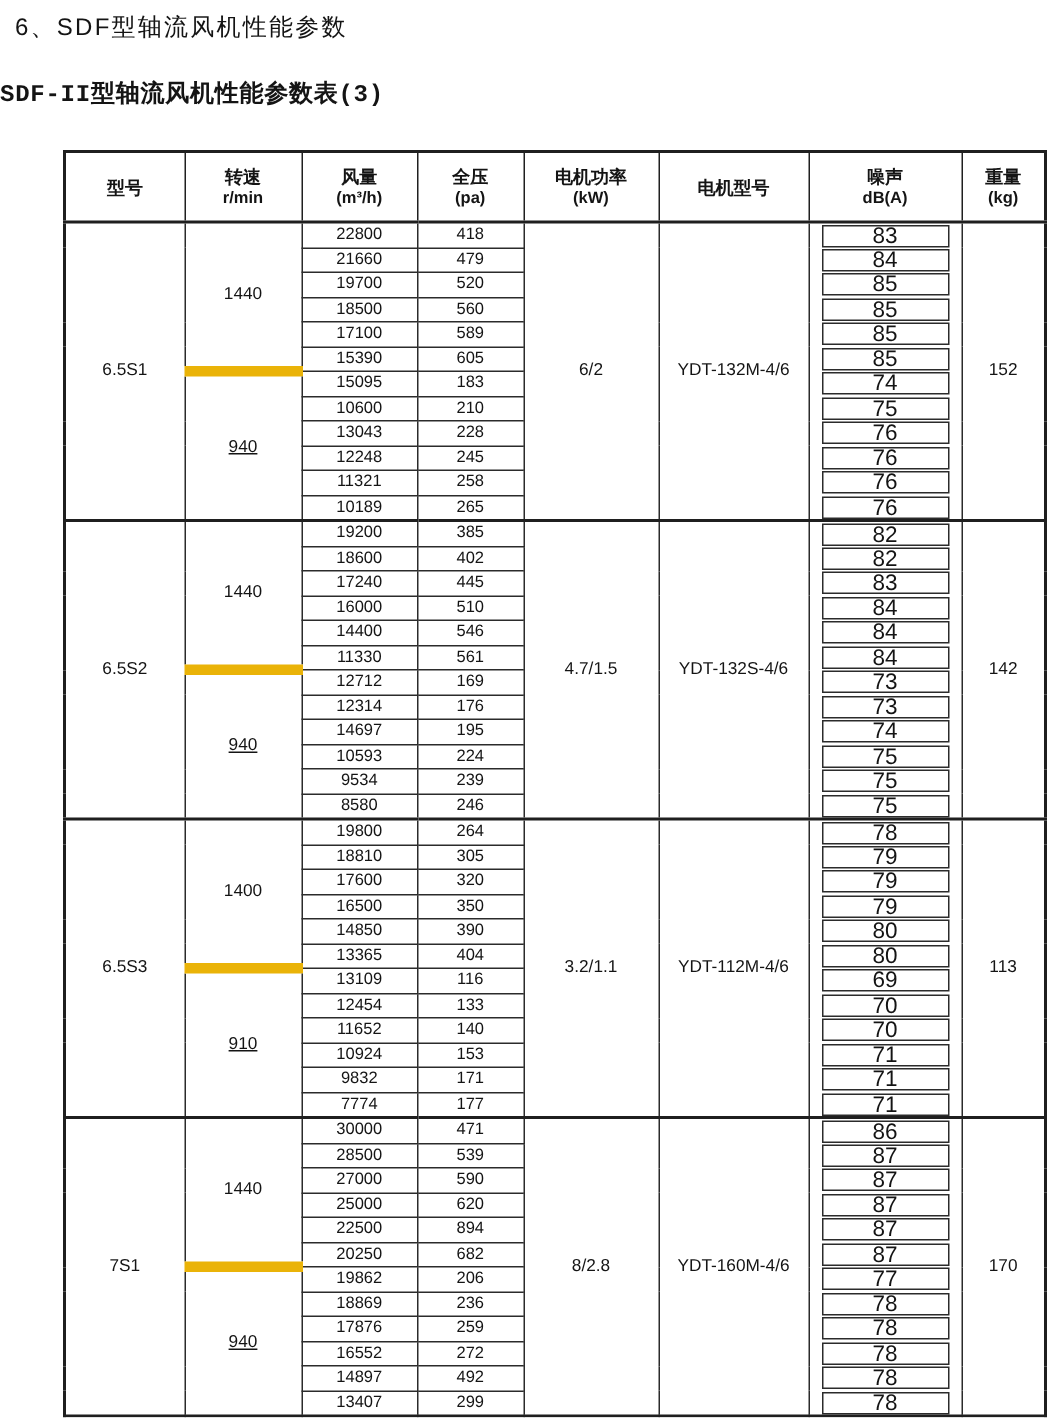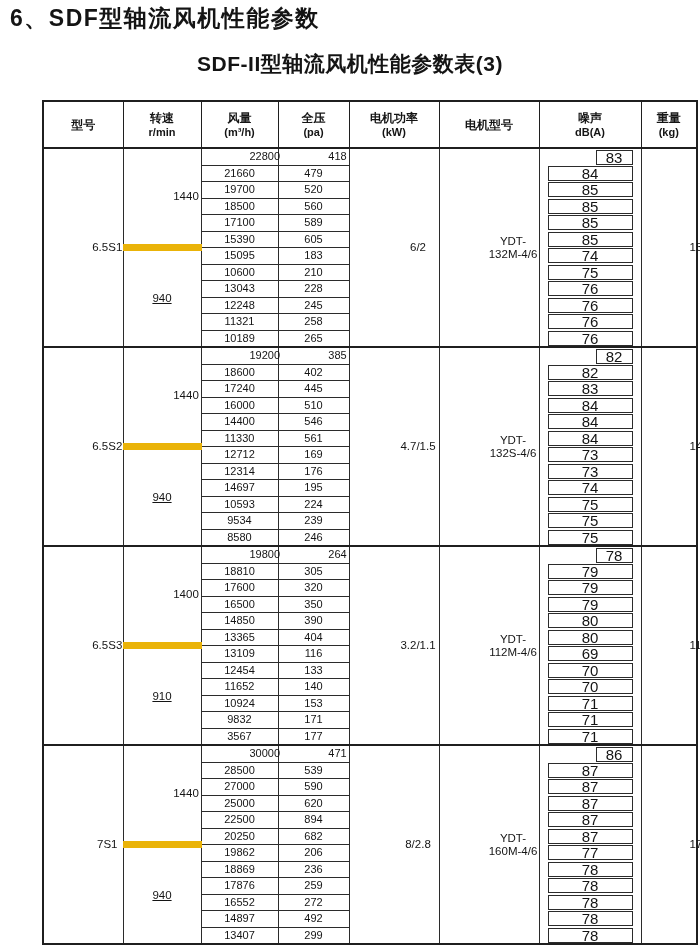--- a/index.html
+++ b/index.html
@@ -5,33 +5,34 @@
   html, body { margin:0; padding:0; background:#ffffff; }
   .page {
     width:700px; height:945px;
     background:#ffffff;
     color:#141414;
     font-family:"Liberation Sans", sans-serif;
     overflow:hidden;
     position:relative;
   }
   .section-title {
-    font-size:23px;
-    font-weight:bold;
+    font-size:16px;
+    font-weight:normal;
     margin:8px 0 0 10px;
     letter-spacing:1.5px;
     line-height:21px;
   }
   .table-title {
-    font-size:21px;
+    font-size:16px;
     font-weight:bold;
-    text-align:center;
+    text-align:left;
     margin:26px 0 0 0;
     line-height:17px;
     letter-spacing:0.5px;
+    font-family:Liberation Mono, monospace;
   }
   table.perf {
     border-collapse:collapse;
     table-layout:fixed;
     width:654px;
     margin:28px 0 0 42px;
     border:2px solid #1f1f1f;
   }
   th, td { padding:0; text-align:center; vertical-align:middle; }
   thead th {
@@ -59,21 +60,21 @@
     border-right:1px solid #2b2b2b;
   }
   .noise-box {
     border:1px solid #2b2b2b;
     margin:0 8px;
     height:13px;
     line-height:13px;
     font-size:15px;
   }
   tr.block-first td.col-speed { border-top:7px solid #eab308;text-decoration:underline; }
-  tr.group-first td { border-top:2px solid #1f1f1f;padding-left:48px; }
+  tr.group-first td { border-top:2px solid #1f1f1f; }
   
   col.c-model  { width:80px; }
   col.c-speed  { width:78px; }
   col.c-flow   { width:77px; }
   col.c-press  { width:71px; }
   col.c-power  { width:90px; }
   col.c-motor  { width:100px; }
   col.c-noise  { width:102px; }
   col.c-weight { width:56px; }
 </style>
@@ -389,21 +390,21 @@
           </td>
         </tr>
         <tr>
           <td class="col-flow">9832</td>
           <td class="col-press">171</td>
           <td class="col-noise">
             <div class="noise-box">71</div>
           </td>
         </tr>
         <tr>
-          <td class="col-flow">3567</td>
+          <td class="col-flow">7774</td>
           <td class="col-press">177</td>
           <td class="col-noise">
             <div class="noise-box">71</div>
           </td>
         </tr>
         <tr class="group-first">
           <td class="col-model" rowspan="12">7S1</td>
           <td class="col-speed" rowspan="6">1440</td>
           <td class="col-flow">30000</td>
           <td class="col-press">471</td>

